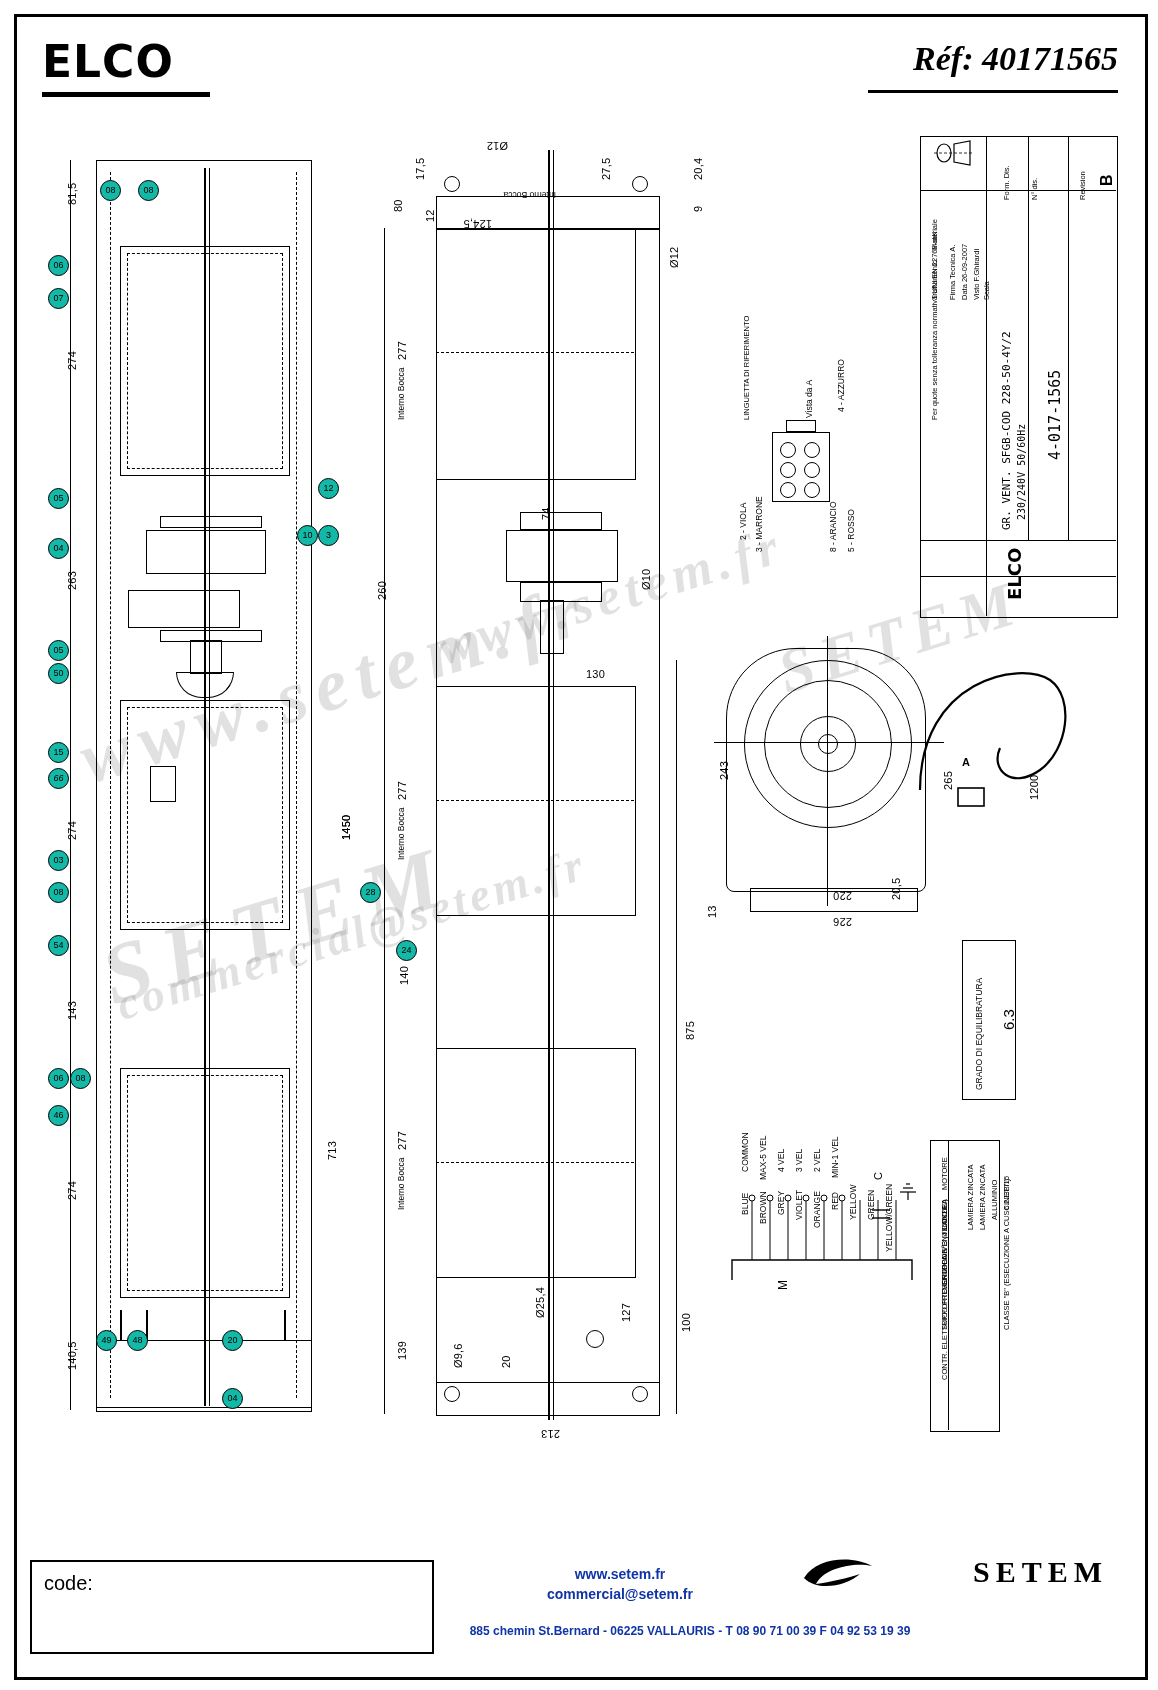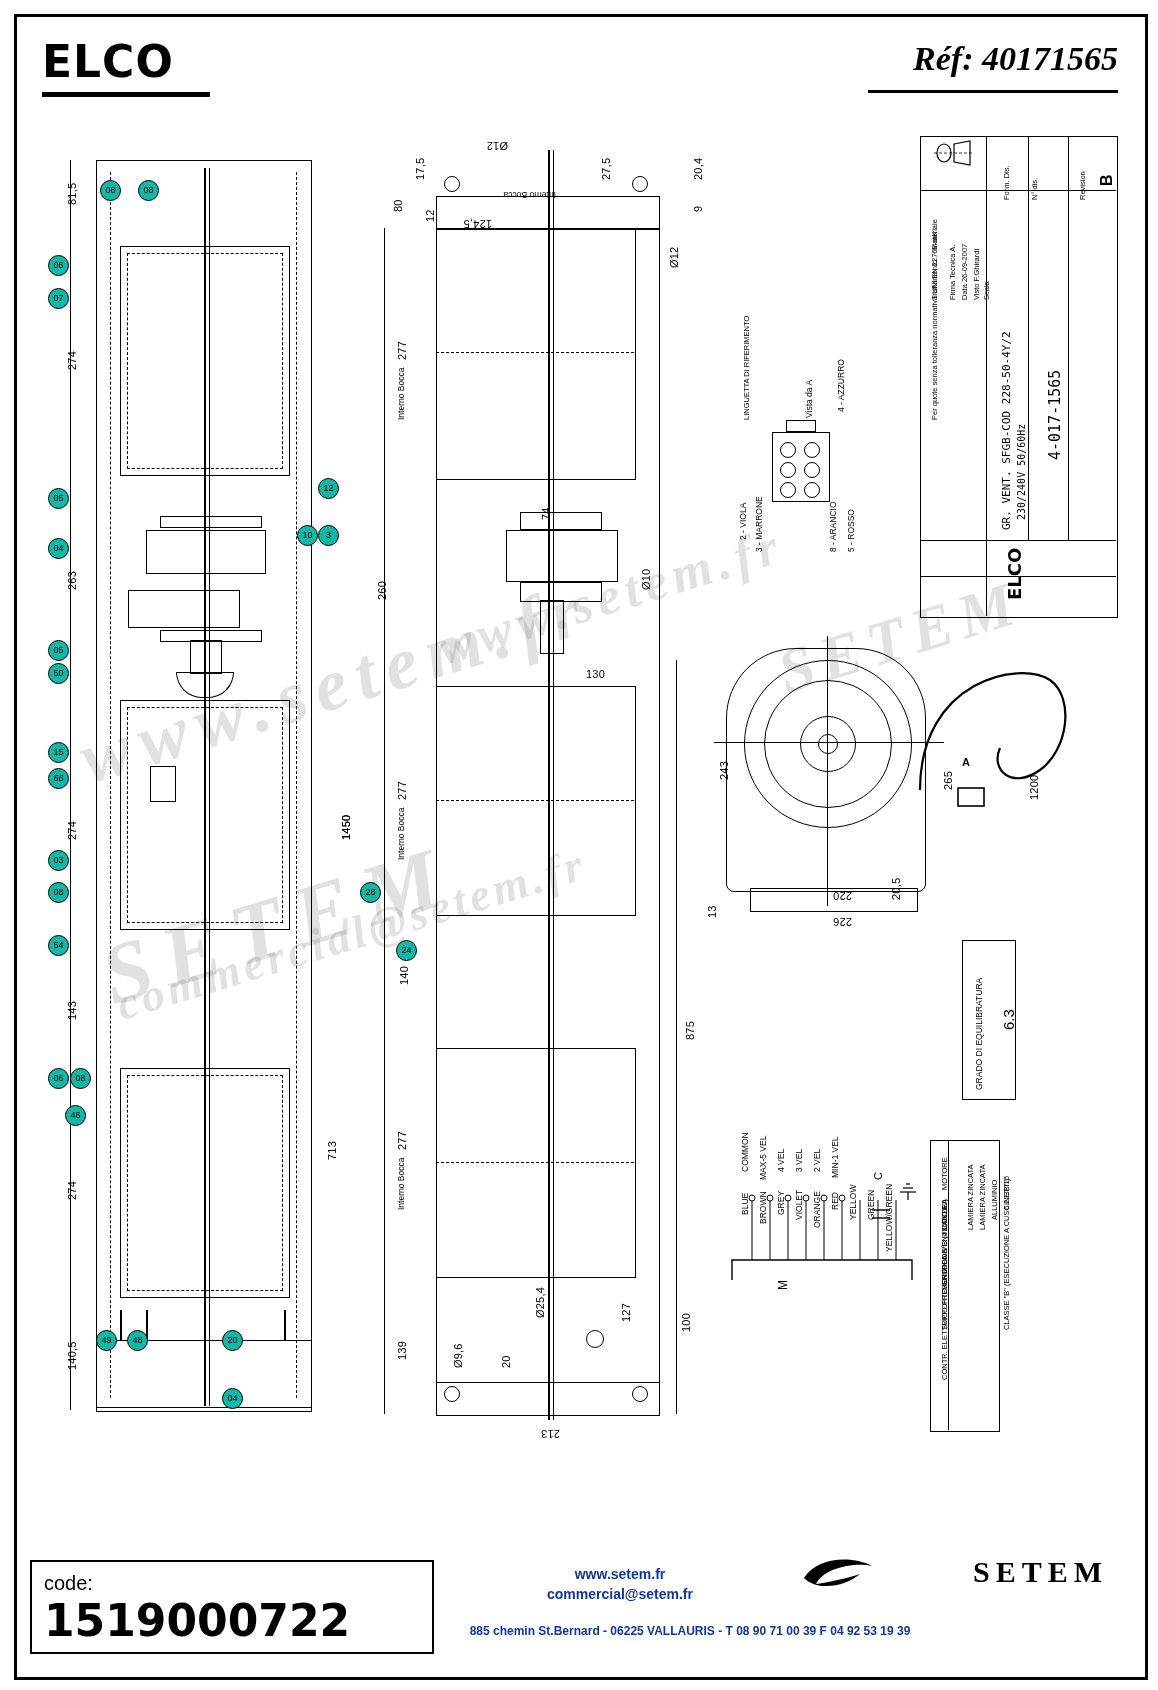--- a/index.html
+++ b/index.html
@@ -113,21 +113,21 @@
     <div class="bal" style="left:297px;top:525px;">10</div>
     <div class="bal" style="left:48px;top:640px;">05</div>
     <div class="bal" style="left:48px;top:663px;">50</div>
     <div class="bal" style="left:48px;top:742px;">15</div>
     <div class="bal" style="left:48px;top:768px;font-style:italic;">66</div>
     <div class="bal" style="left:48px;top:850px;">03</div>
     <div class="bal" style="left:48px;top:882px;">08</div>
     <div class="bal" style="left:48px;top:935px;">54</div>
     <div class="bal" style="left:48px;top:1068px;">06</div>
     <div class="bal" style="left:70px;top:1068px;">08</div>
-    <div class="bal" style="left:65px;top:1105px;">46</div>
+    <div class="bal" style="left:48px;top:1105px;">46</div>
     <div class="bal" style="left:96px;top:1330px;">49</div>
     <div class="bal" style="left:127px;top:1330px;">48</div>
     <div class="bal" style="left:222px;top:1330px;">20</div>
     <div class="bal" style="left:222px;top:1388px;">04</div>
   </div>
 
   <div>
     <div class="box" style="left:436px;top:228px;width:222px;height:1186px;"></div>
     <div class="ln" style="left:548px;top:150px;width:2px;height:1270px;"></div>
     <div class="ln" style="left:553px;top:150px;width:1px;height:1270px;"></div>
@@ -331,21 +331,20 @@
     <div class="txt tiny rot90" style="left:740px;top:1172px;">COMMON</div>
     <div class="txt tiny rot90" style="left:758px;top:1180px;">MAX-5 VEL</div>
     <div class="txt tiny rot90" style="left:776px;top:1172px;">4 VEL</div>
     <div class="txt tiny rot90" style="left:794px;top:1172px;">3 VEL</div>
     <div class="txt tiny rot90" style="left:812px;top:1172px;">2 VEL</div>
     <div class="txt tiny rot90" style="left:830px;top:1178px;">MIN-1 VEL</div>
   </div>
 
   <div id="footbox"></div>
   <div id="codelabel">code:</div>
-  <div id="codeval">1519000722</div>
   <div id="web1">www.setem.fr</div>
   <div id="web2">commercial@setem.fr</div>
   <div id="addr">885 chemin St.Bernard  -   06225 VALLAURIS  -  T 08 90 71 00 39    F 04 92 53 19 39</div>
   <svg style="position:absolute;left:800px;top:1552px;" width="86" height="42">
     <path d="M4,26 C18,4 54,4 72,14 C54,10 24,16 16,32 C30,30 48,26 60,22 C46,34 18,40 4,26 Z" fill="#000"></path>
   </svg>
   <div id="setemlogo">SETEM</div>
 
 </div>
 

